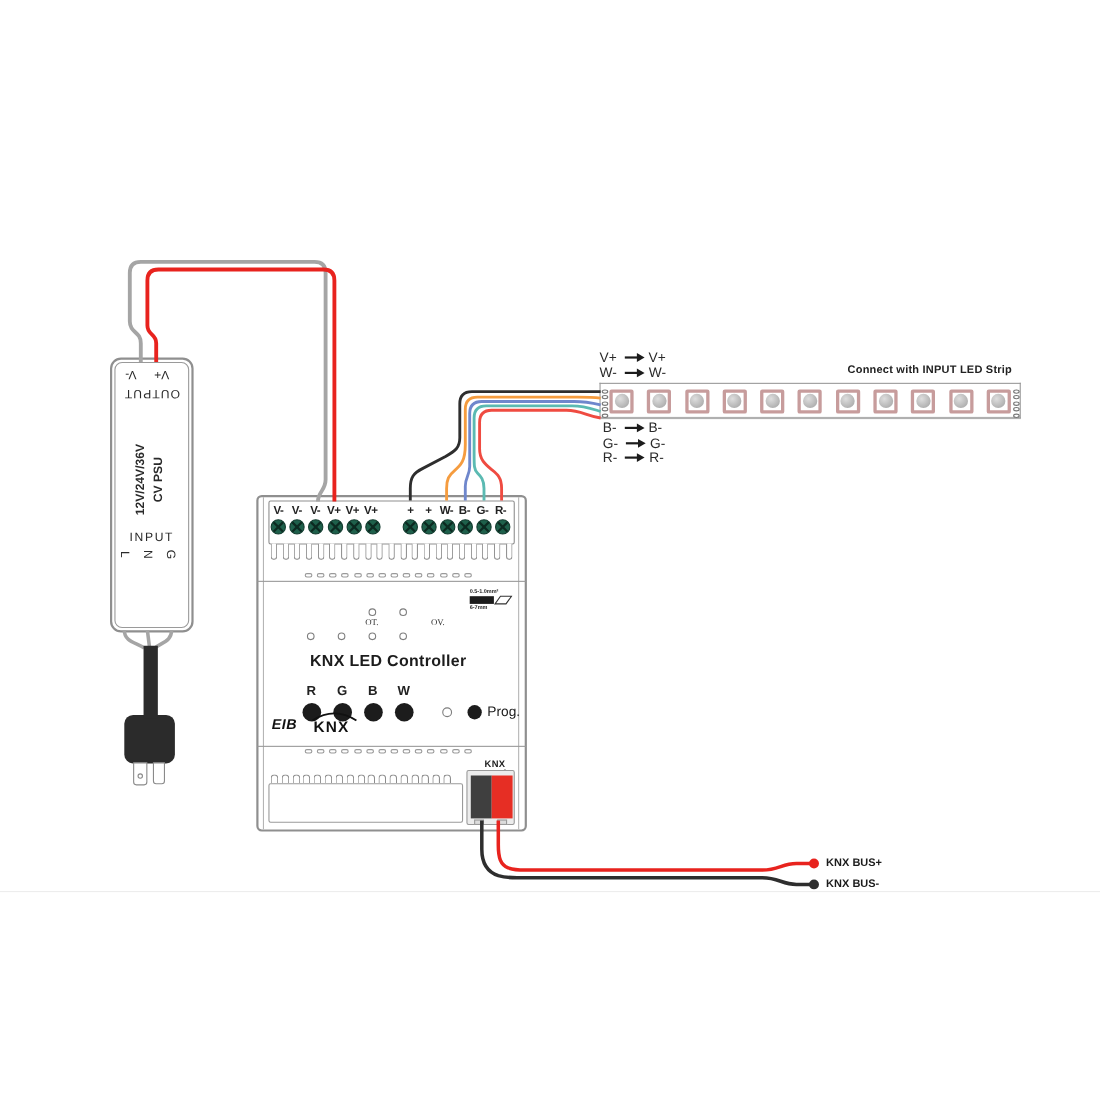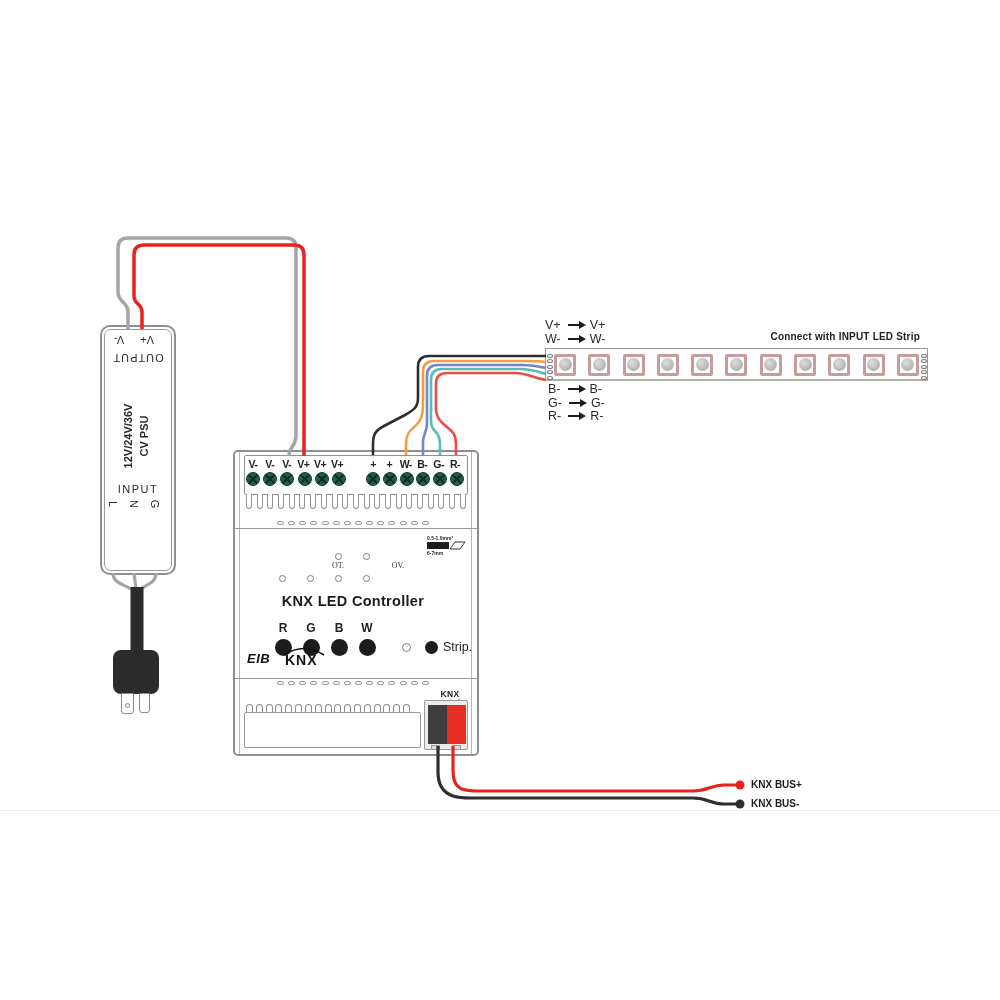--- a/index.html
+++ b/index.html
@@ -218,21 +218,21 @@
   <div class="abs btn-lab" style="left:275px;top:621px;width:16px;">R</div>
   <div class="abs btn-lab" style="left:303px;top:621px;width:16px;">G</div>
   <div class="abs btn-lab" style="left:331px;top:621px;width:16px;">B</div>
   <div class="abs btn-lab" style="left:359px;top:621px;width:16px;">W</div>
   <div class="abs btn" style="left:274.5px;top:638.5px;width:17px;height:17px;"></div>
   <div class="abs btn" style="left:302.5px;top:638.5px;width:17px;height:17px;"></div>
   <div class="abs btn" style="left:330.5px;top:638.5px;width:17px;height:17px;"></div>
   <div class="abs btn" style="left:358.5px;top:638.5px;width:17px;height:17px;"></div>
   <div class="abs led-ind" style="left:401.5px;top:642.5px;width:9px;height:9px;"></div>
   <div class="abs btn" style="left:424.5px;top:640.5px;width:13px;height:13px;"></div>
-  <div class="abs prog-lab" style="left:443px;top:640px;width:36px;">Strip.</div>
+  <div class="abs prog-lab" style="left:443px;top:640px;width:36px;">Prog.</div>
 
   <div class="abs eib" style="left:247px;top:651px;">EIB</div>
   <svg class="abs" style="left:282px;top:645px;" width="44" height="11">
     <path d="M2 10 Q22 -3 42 10" fill="none" stroke="#111" stroke-width="1.6"></path>
   </svg>
   <div class="abs knx" style="left:285px;top:652px;">KNX</div>
 
   <div class="abs kb-lab" style="left:431px;top:689px;width:38px;">KNX BUS</div>
   <div class="abs kb-sign" style="left:432px;top:697px;width:12px;">−</div>
   <div class="abs kb-sign" style="left:453px;top:697px;width:12px;">+</div>

